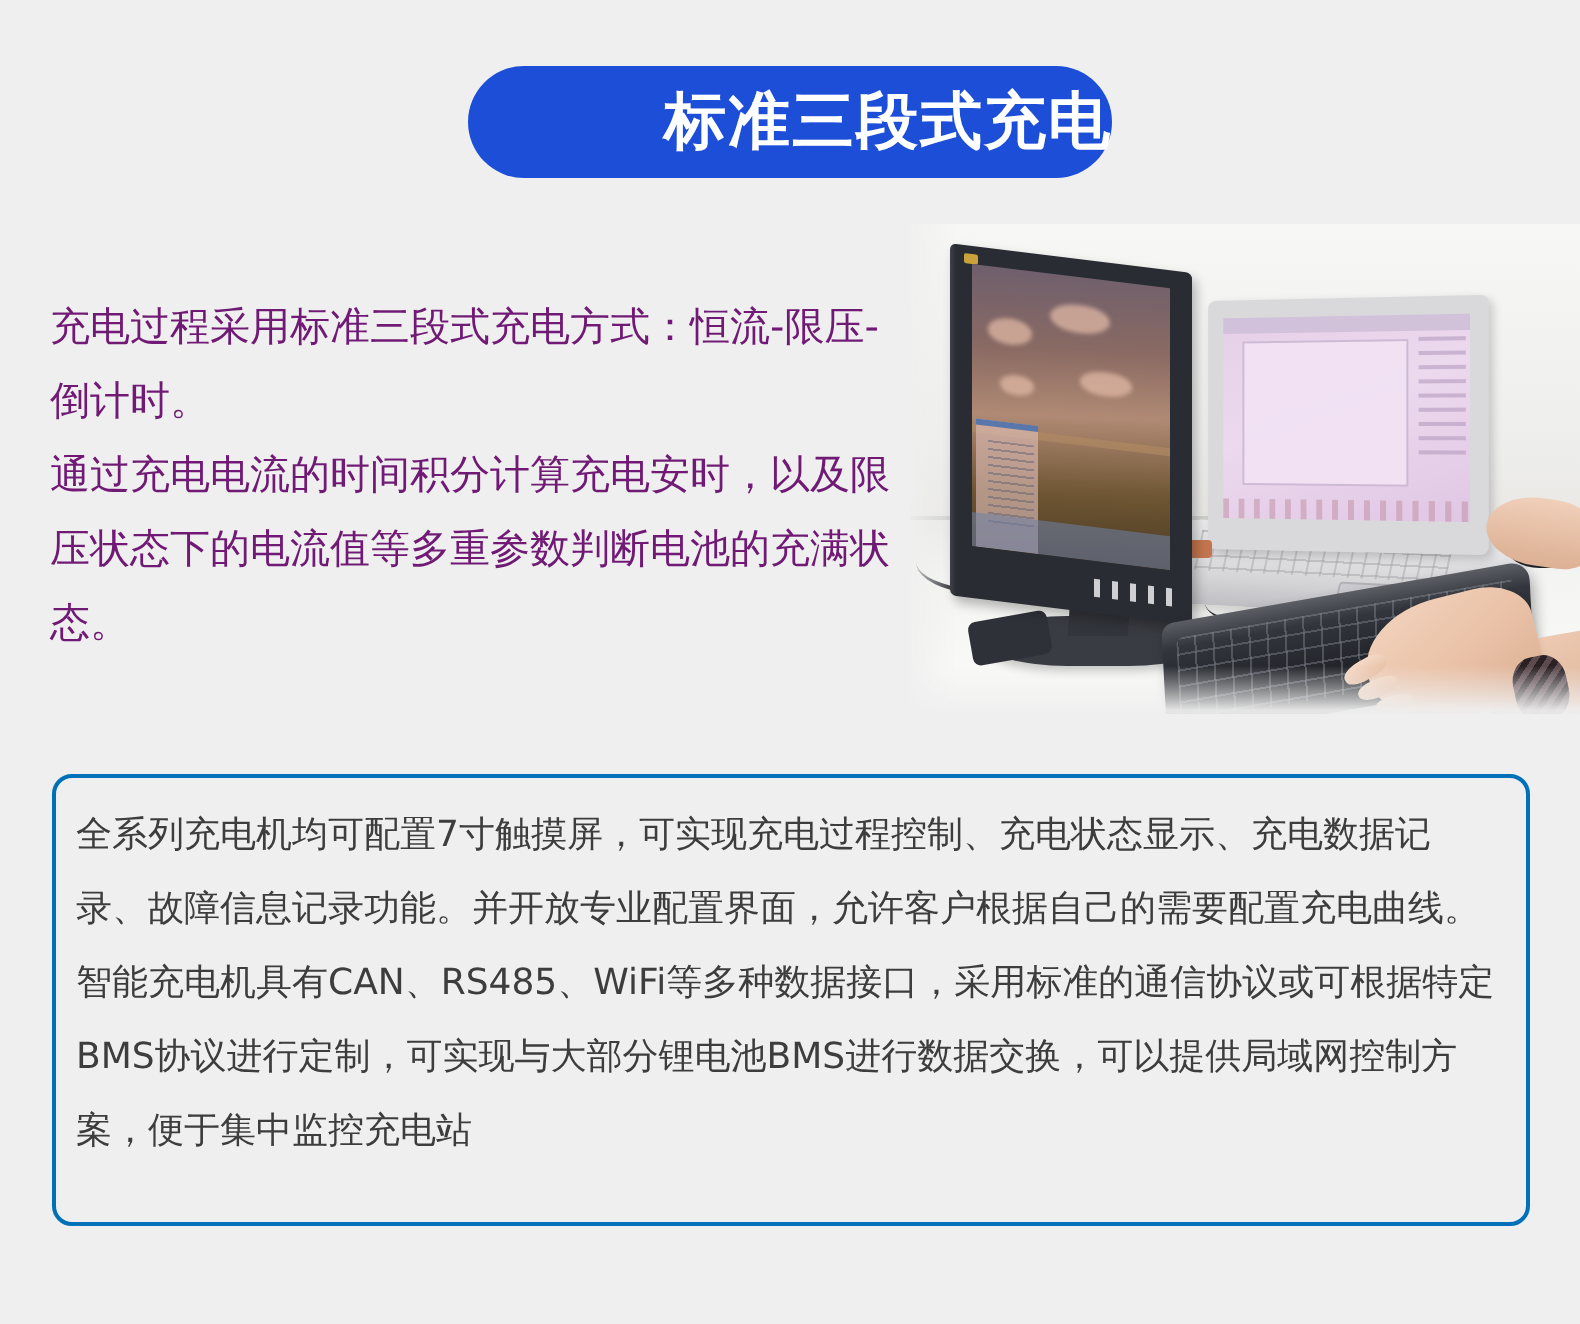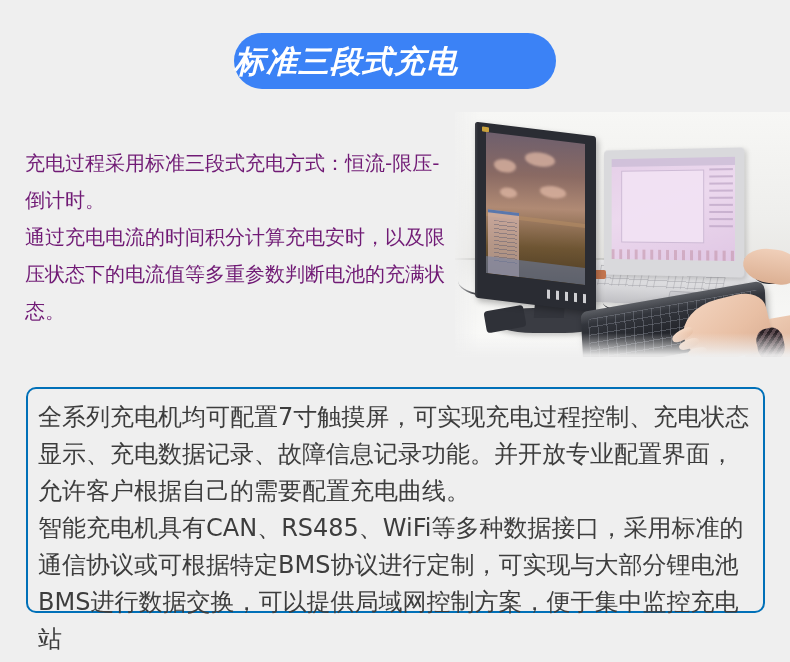--- a/index.html
+++ b/index.html
@@ -25,26 +25,25 @@
     width: 790px;
     height: 56px;
     display: flex;
     align-items: center;
     justify-content: center;
   }
   .banner-pill {
     width: 322px;
     height: 56px;
     border-radius: 28px;
-    background: #3b82f6;
+    background: #1d4ed8;
     display: flex;
     align-items: center;
-    justify-content: flex-start;
+    justify-content: flex-end;
     box-sizing: border-box;
-    font-style: italic;
   }
   .banner-title {
     color: #ffffff;
     font-size: 31px;
     font-weight: bold;
     letter-spacing: 1px;
     line-height: 1;
     white-space: nowrap;
     font-family: "DejaVu Sans", "Liberation Sans", sans-serif;
   }
@@ -376,21 +375,21 @@
     height: 226px;
     border: 2px solid #0070b8;
     border-radius: 10px;
     box-sizing: border-box;
   }
   .info-text {
     position: absolute;
     left: 10px;
     top: 10px;
     width: 712px;
-    font-size: 24px;
+    font-size: 18px;
     line-height: 37px;
     color: #3d3d3d;
     white-space: pre-line;
     font-family: "DejaVu Sans", "Liberation Sans", sans-serif;
   }
 </style>
 </head>
 <body>
 
 <div class="banner-wrap">

